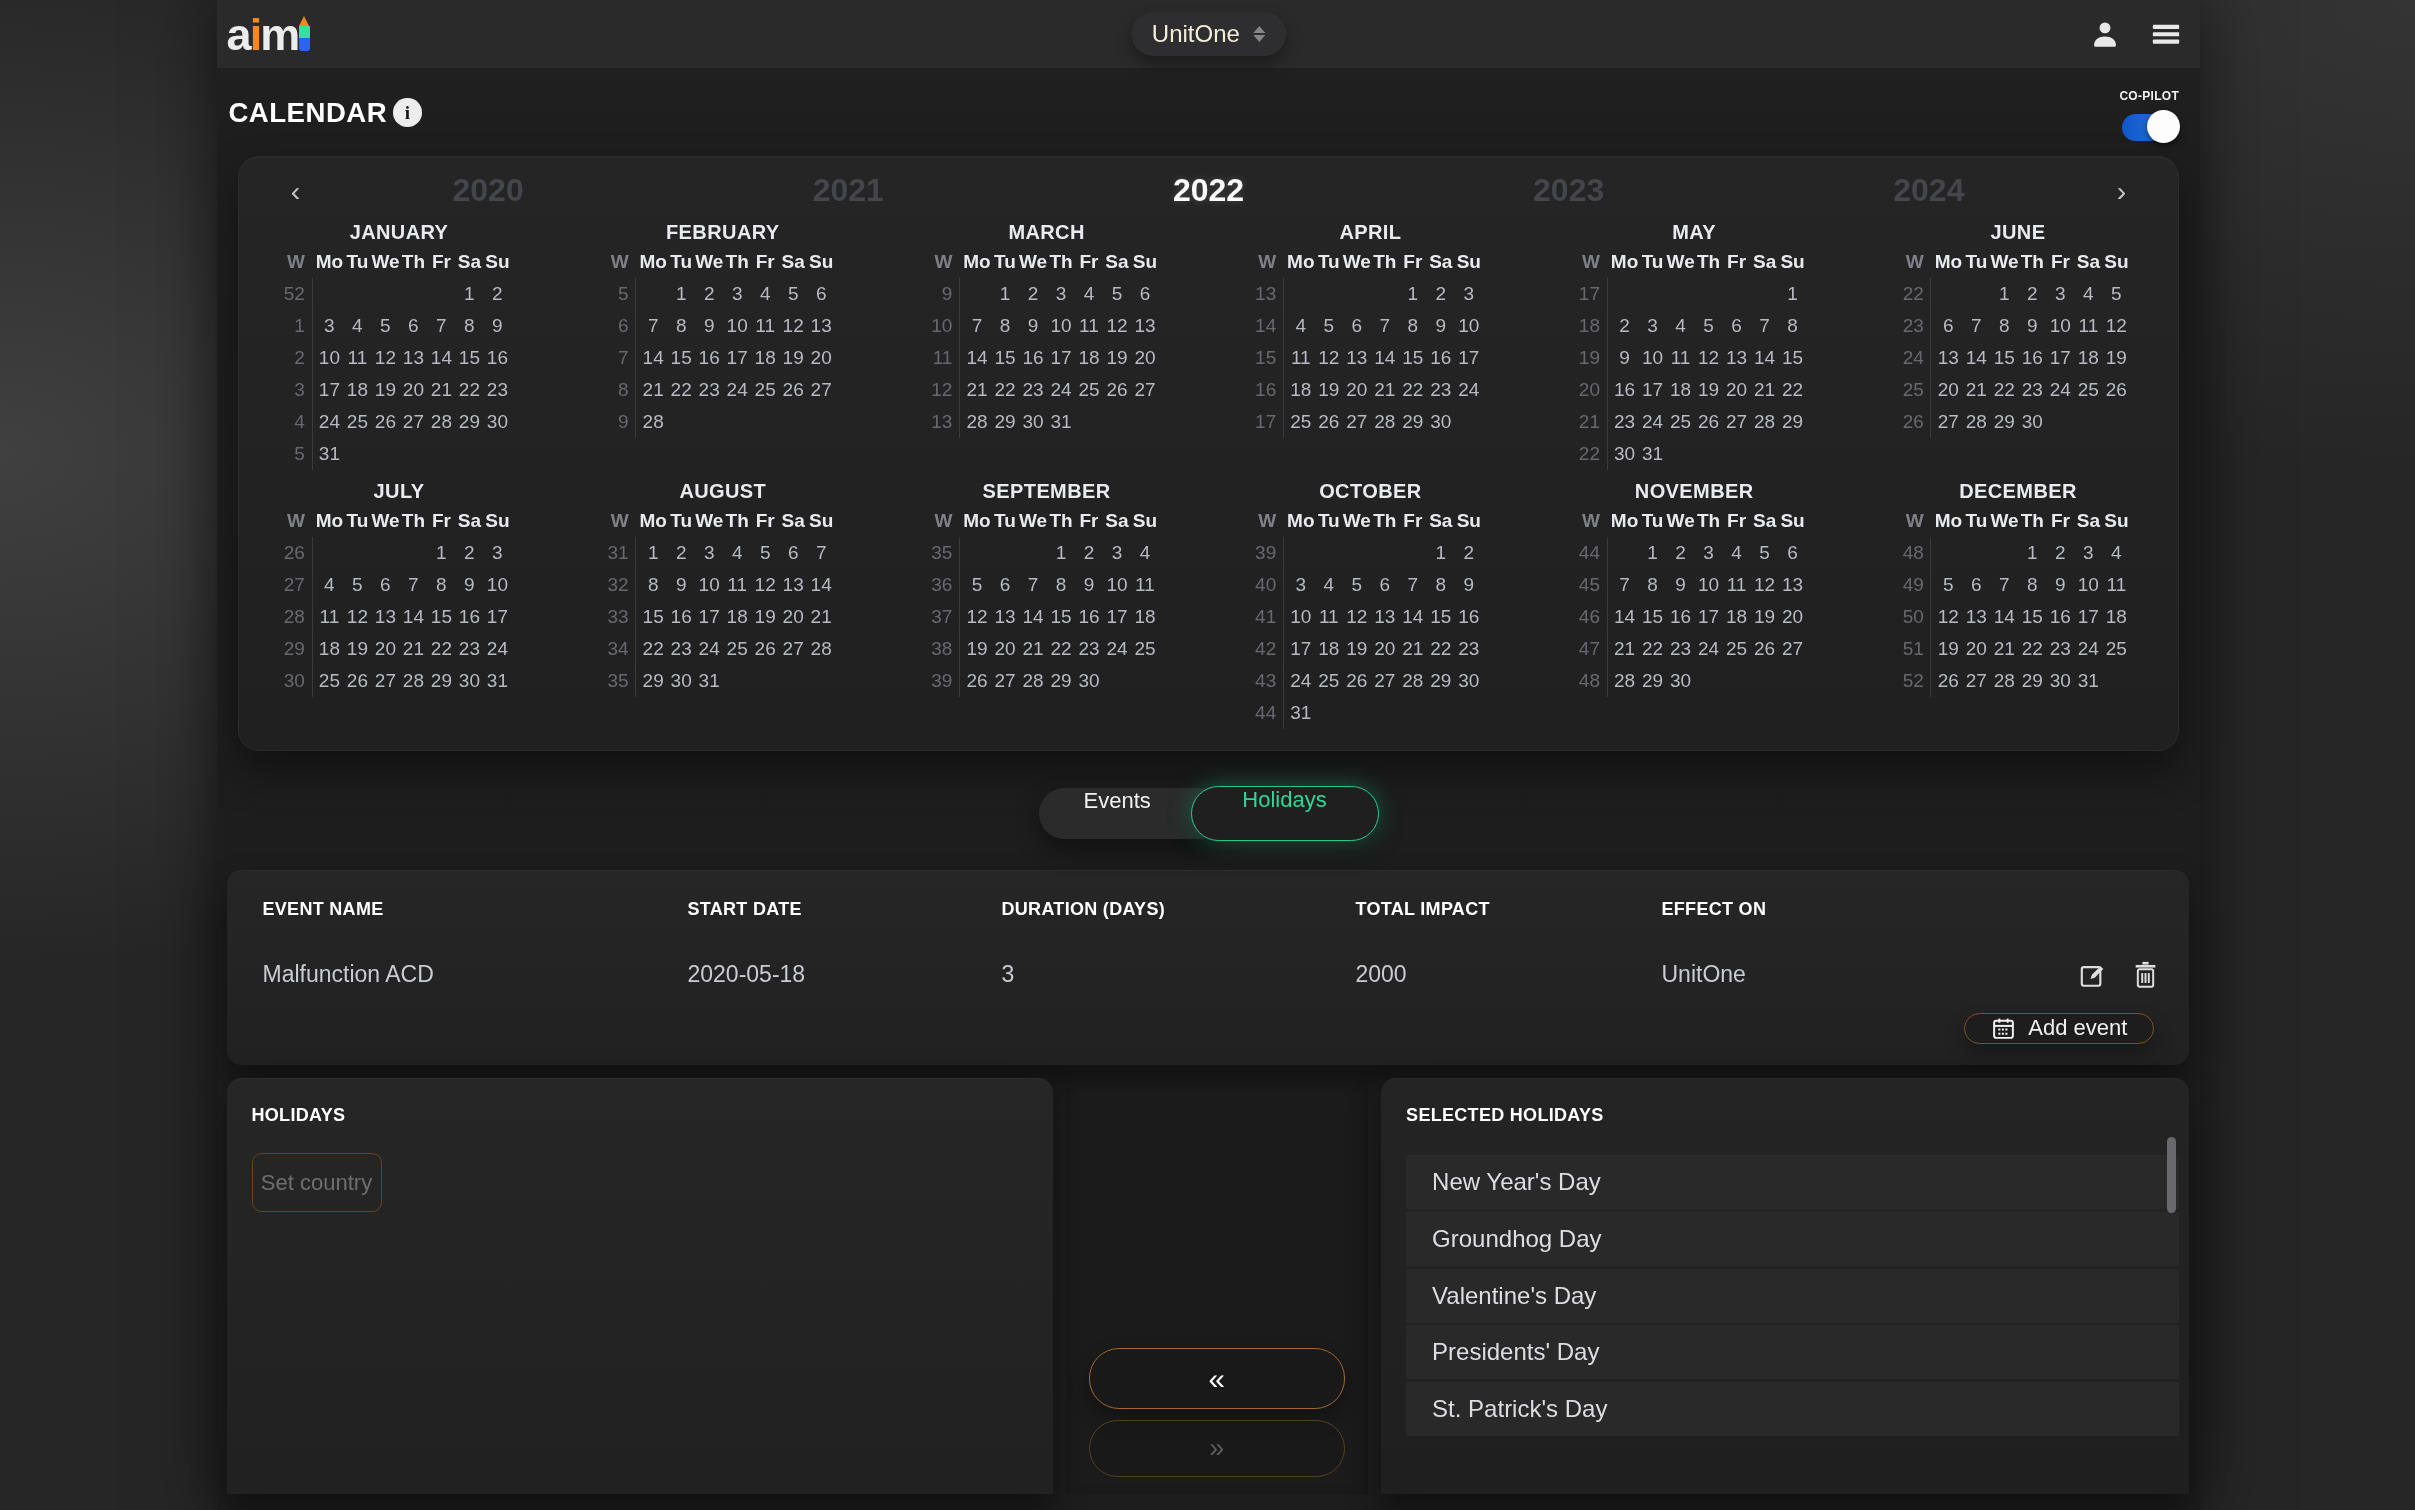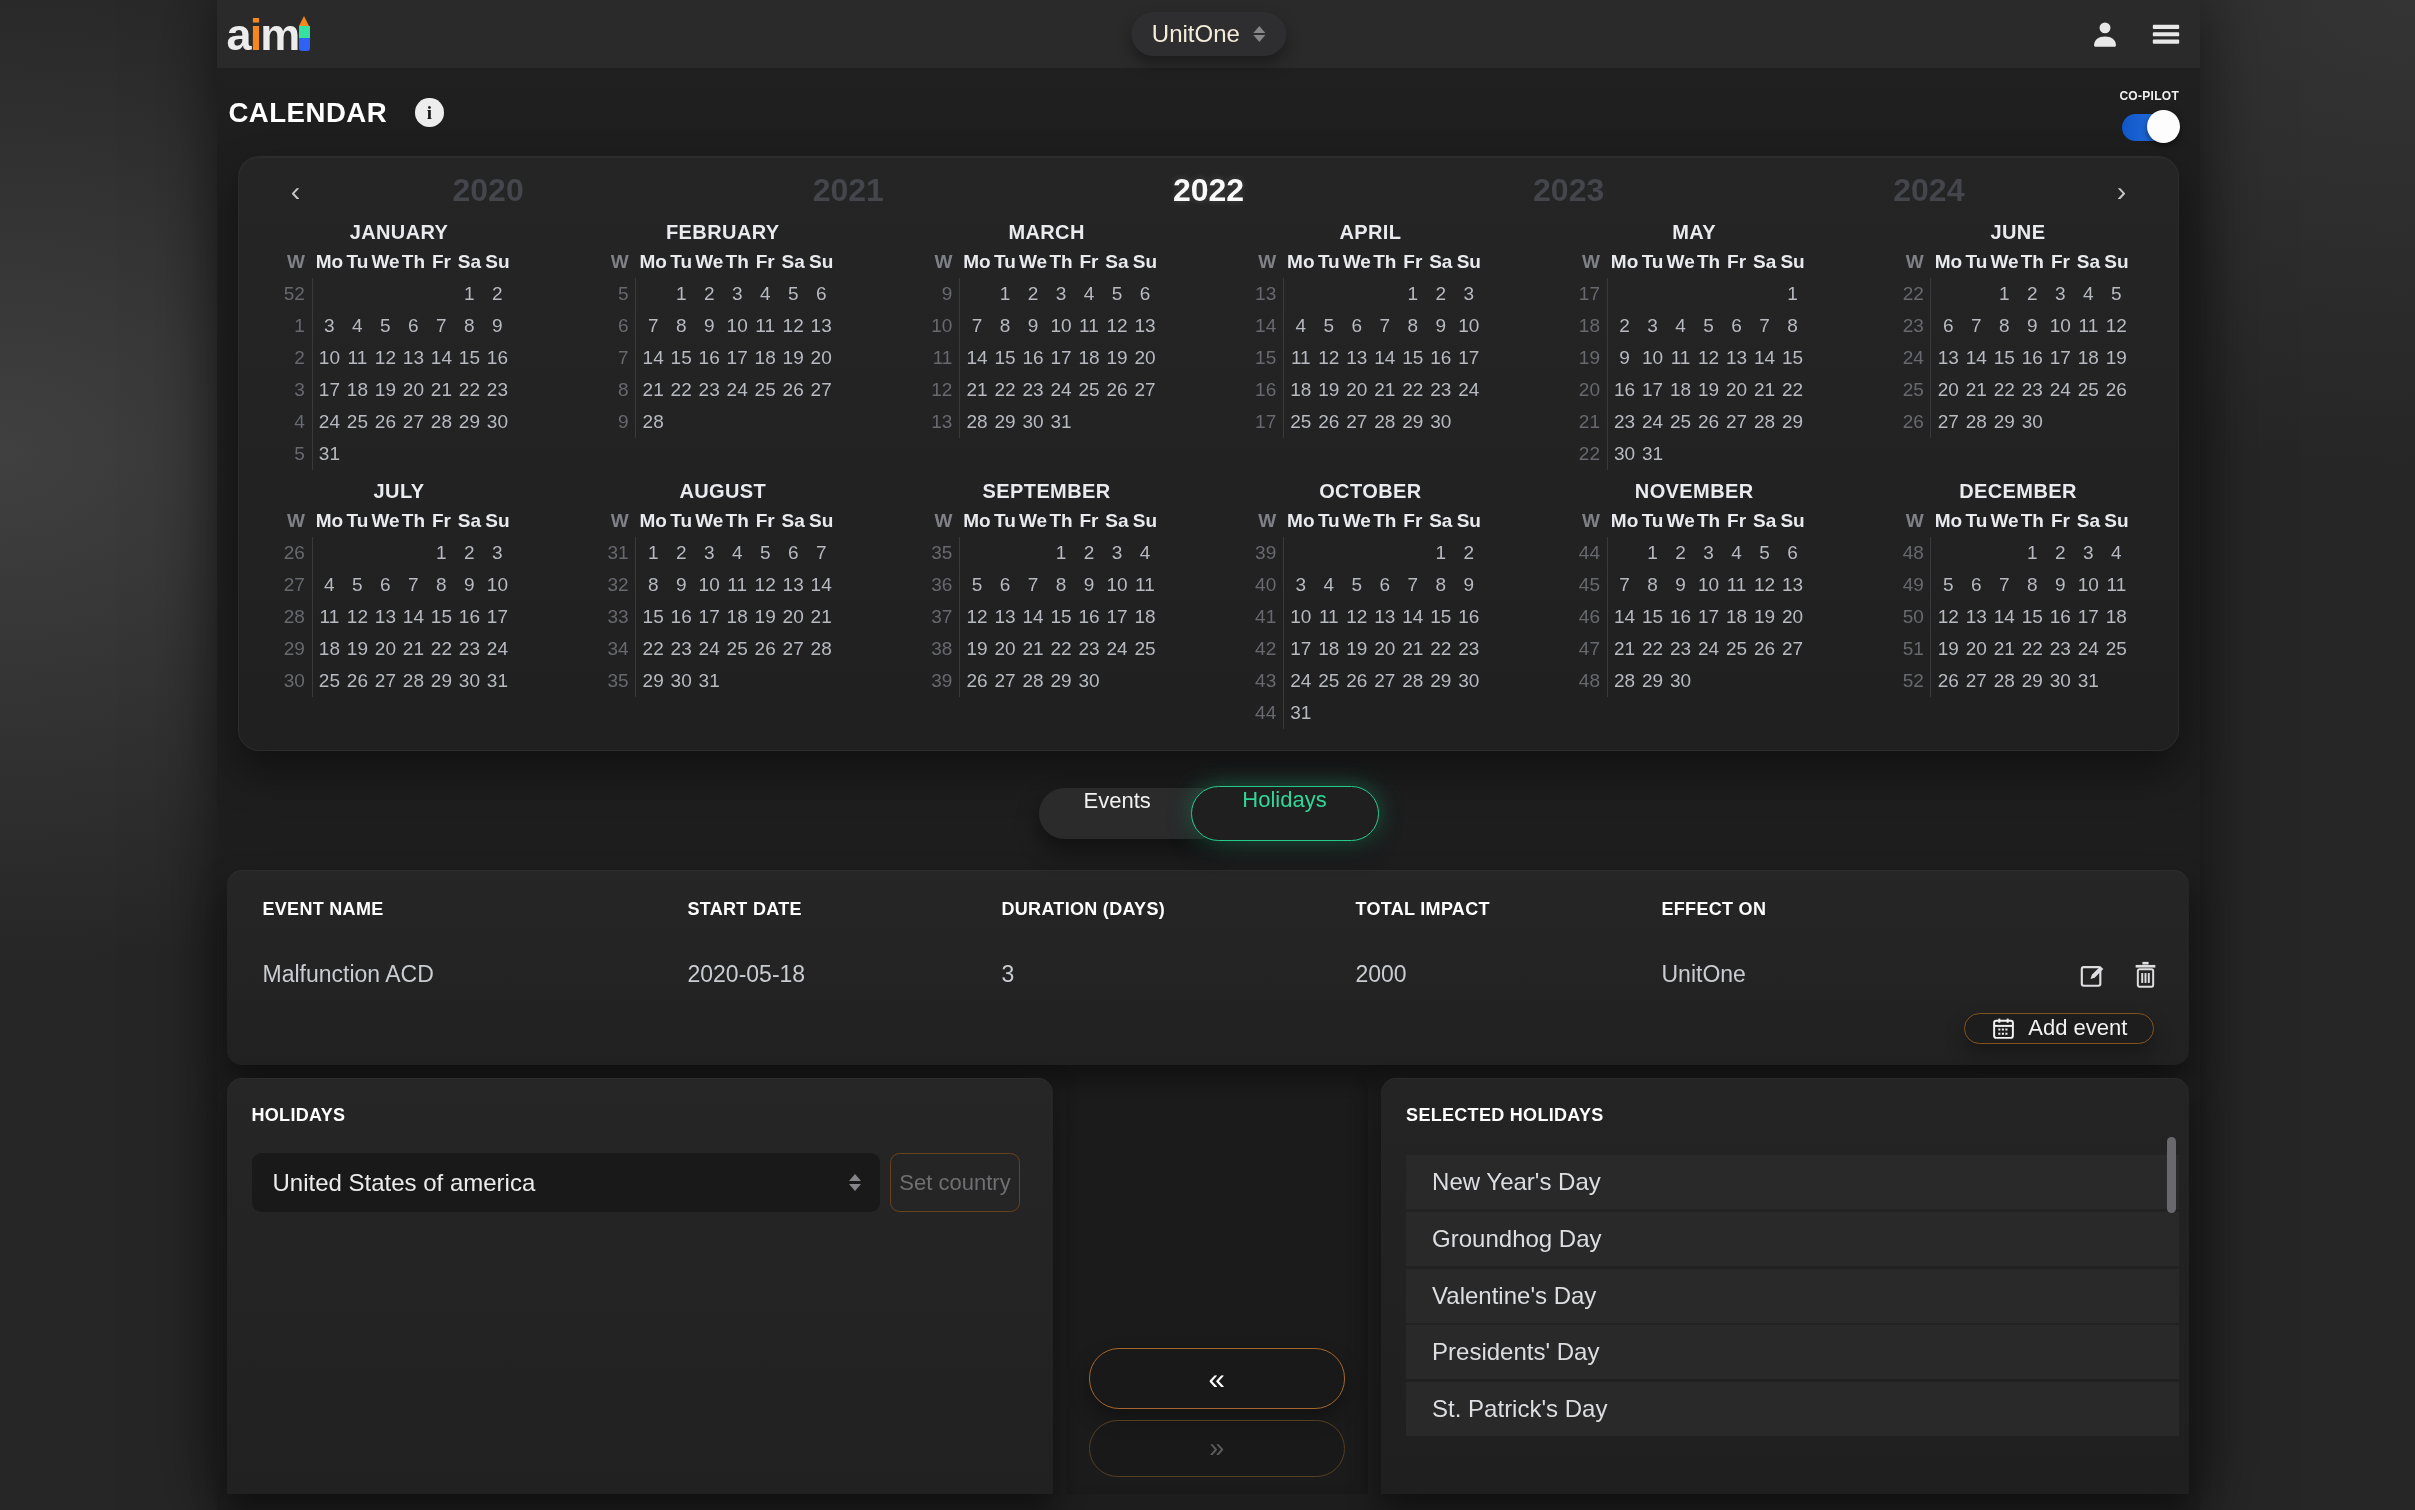--- a/index.html
+++ b/index.html
@@ -36,21 +36,21 @@
   .updown { display:inline-flex; flex-direction:column; gap:2.9px; }
   .updown i { width:0; height:0; border-left:6.7px solid transparent; border-right:6.7px solid transparent; }
   .updown .u { border-bottom:7.6px solid #86868a; }
   .updown .d { border-top:7.6px solid #86868a; }
 
   .top-icons { margin-left:auto; display:flex; align-items:center; gap:23px; }
   .icon-btn { width:38px; height:38px; display:flex; align-items:center; justify-content:center; cursor:pointer; }
 
   
   .cal-head { display:flex; align-items:flex-start; padding:21px 13.3px 0 11.4px; height:84px; }
-  .cal-title-wrap { display:flex; align-items:center; gap:28px; margin-top:7.6px; }
+  .cal-title-wrap { display:flex; align-items:center; gap:6px; margin-top:7.6px; }
   .cal-title { font-size:27.6px; font-weight:700; color:#ffffff; letter-spacing:0.5px; }
   .info-badge { width:28.5px; height:28.5px; border-radius:50%; background:#ededee; color:#141517;
     font-weight:700; font-size:19px; font-family:"Liberation Serif", serif;
     display:flex; align-items:center; justify-content:center; cursor:pointer; }
   .copilot { margin-left:auto; display:flex; flex-direction:column; align-items:center; padding-right:7.6px; }
   .copilot-label { font-size:12px; font-weight:700; color:#f2f2f2; letter-spacing:0.3px; }
   .switch { margin-top:10.5px; width:55px; height:27px; border-radius:14.3px;
     background:linear-gradient(90deg,#1056c8,#2d7ae8); position:relative; cursor:pointer; }
   .switch .knob { position:absolute; right:-2.9px; top:-3.8px; width:33px; height:33px; border-radius:50%;
     background:#fdfdfd; box-shadow:0 2.9px 6.7px rgba(0,0,0,.5); }
@@ -1054,27 +1054,20 @@
           <span>Add event</span>
         </div>
       </div>
     </div>
 
     <div class="bottom-row">
 
       <div class="holi-card">
         <div class="card-label">HOLIDAYS</div>
         <div class="country-row">
-          <div class="country-select">
-            <span>United States of america</span>
-            <span class="updown">
-                <i class="u"></i>
-                <i class="d"></i>
-              </span>
-          </div>
           <div class="set-country">
             <span>Set country</span>
           </div>
         </div>
       </div>
 
       <div class="mid-col">
         <div class="move-btn move-left-btn">
           <span>«</span>
         </div>

